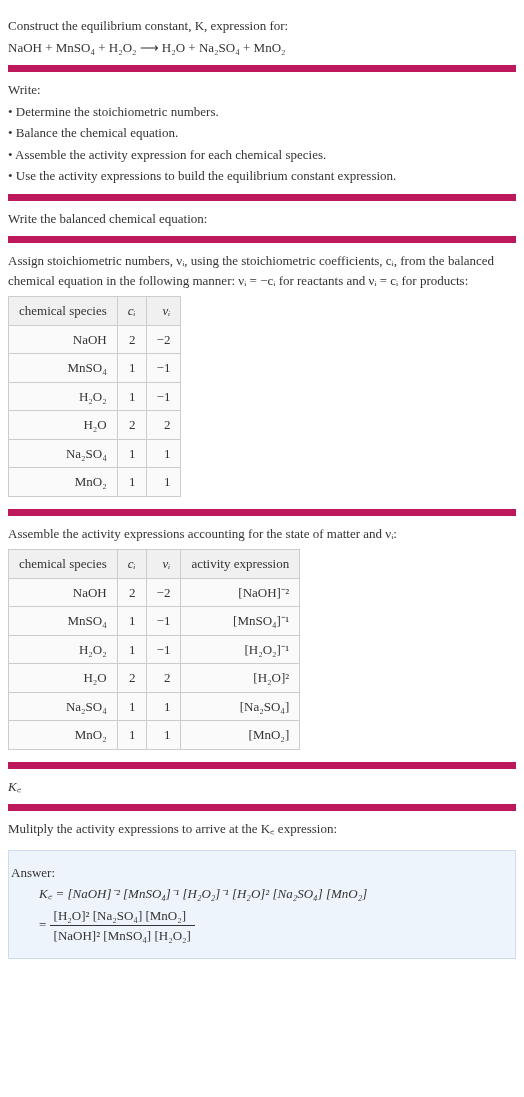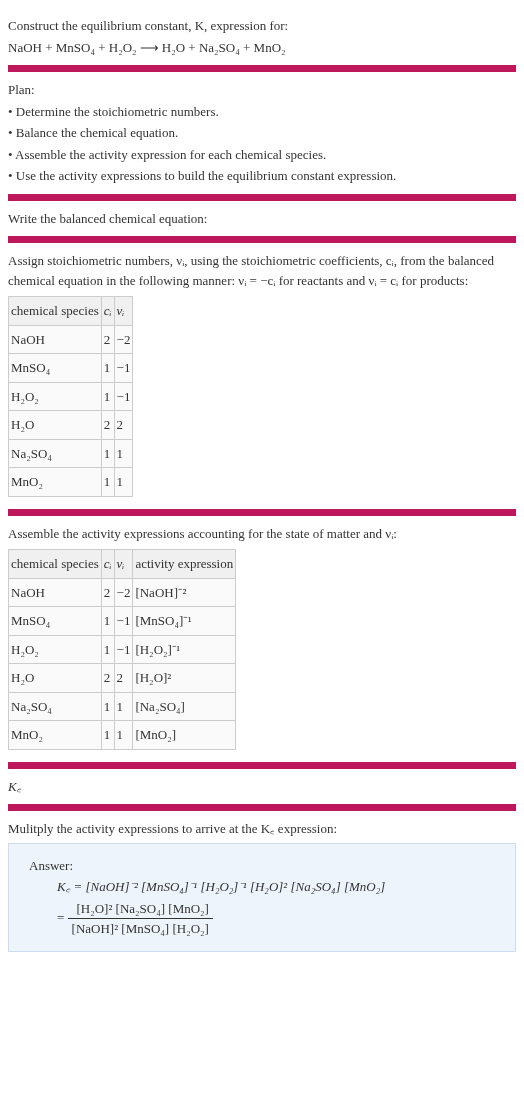--- a/index.html
+++ b/index.html
@@ -18,39 +18,39 @@
     }
     .section:last-child { border-bottom: none; }
     .no-border { border-bottom: none; }
     p { margin: 2px 0; }
     table {
       border-collapse: collapse;
       margin: 6px 0;
     }
     th, td {
       border: 1px solid #ccc;
-      padding: 4px 2px;
-      text-align: left;
+      padding: 4px 10px;
+      text-align: right;
       font-weight: normal;
       background: #fafafa;
     }
     th { background: #f0f0f0; }
     .answer-box {
       background: #eef4fb;
       border: 1px solid #cdddef;
       border-radius: 0;
-      padding: 10px 20px;
-      margin-top: 4px;
+      padding: 10px 2px;
+      margin-top: 11px;
     }
     .italic { font-style: italic; }
     .indent { margin-left: 28px; font-family: Liberation Serif, serif; }
     .frac {
       display: inline-block;
       vertical-align: middle;
-      text-align: right;
+      text-align: left;
     }
     .frac .num {
       display: block;
       border-bottom: 1px solid #333;
       padding: 0 4px;
     }
     .frac .den {
       display: block;
       padding: 0 4px;
     }
@@ -58,21 +58,21 @@
   </style>
 </head>
 <body>
 
 <div class="section">
   <p><span>Construct the equilibrium constant, K, expression for:</span></p>
   <p>NaOH + MnSO₄ + H₂O₂  ⟶  H₂O + Na₂SO₄ + MnO₂</p>
 </div>
 
 <div class="section">
-  <p>Plan:</p>
+  <p>Write:</p>
   <p>• Determine the stoichiometric numbers.</p>
   <p>• Balance the chemical equation.</p>
   <p>• Assemble the activity expression for each chemical species.</p>
   <p>• Use the activity expressions to build the equilibrium constant expression.</p>
 </div>
 
 <div class="section">
   <p>Write the balanced chemical equation:</p>
 </div>
 

